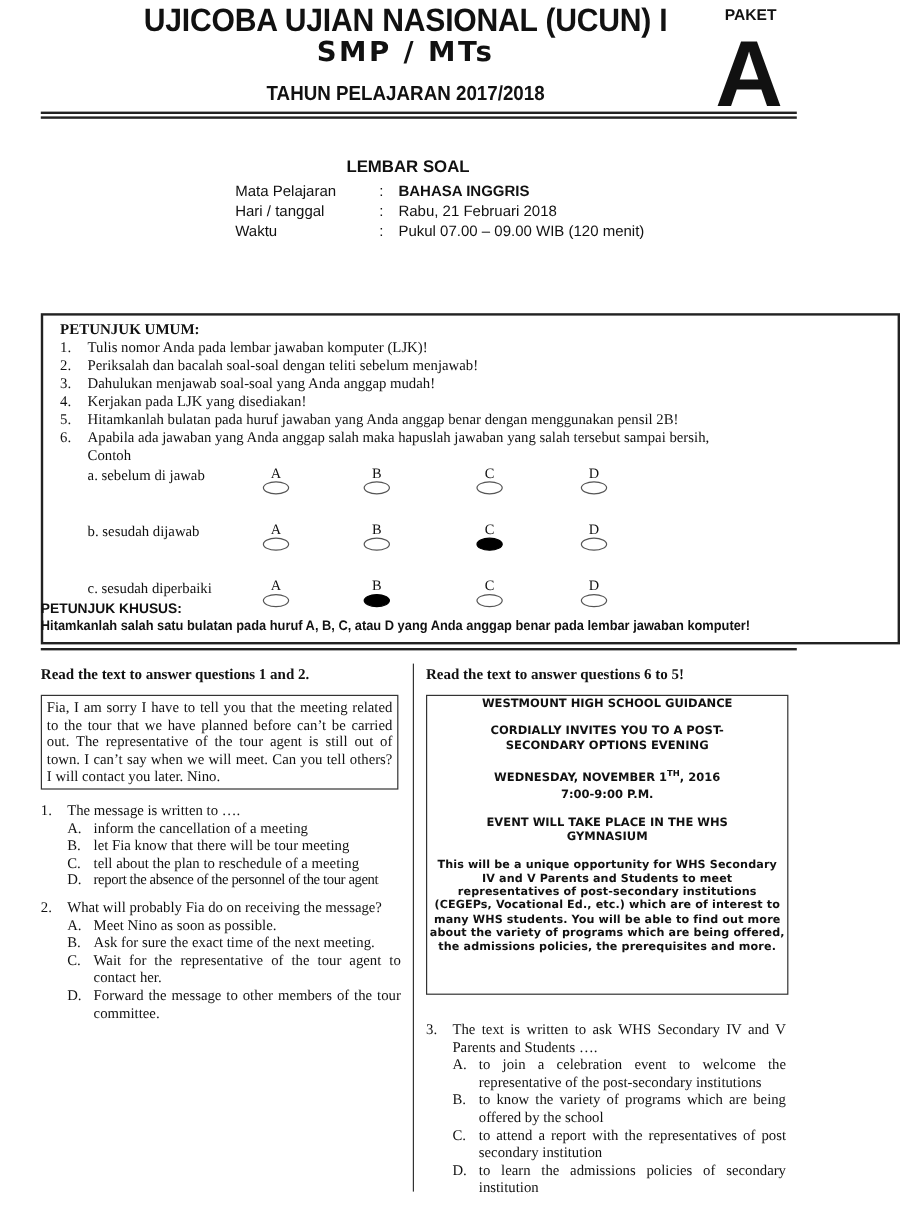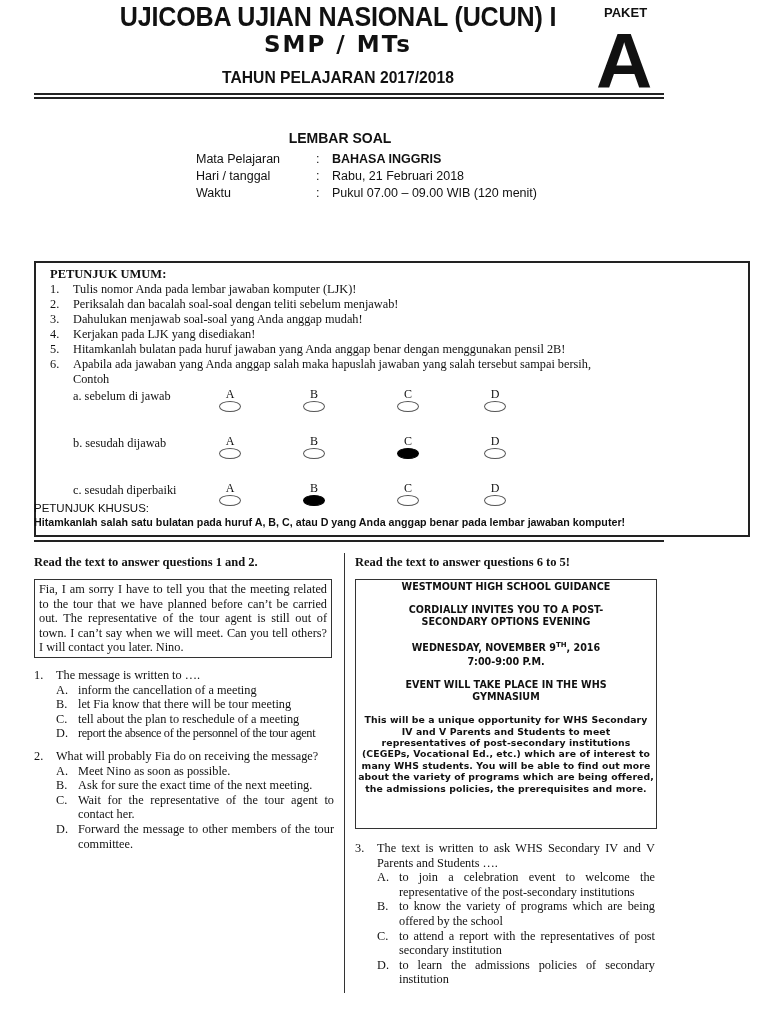--- a/index.html
+++ b/index.html
@@ -37,21 +37,21 @@
   .umum-num { width: 23px; }
   .umum-cont { padding-left: 23px; height: 15px; line-height: 15px; }
   .contoh-row { position: relative; height: 47px; }
   .contoh-label { position: absolute; left: 23px; top: 2px; }
   .bubble { position: absolute; width: 24px; text-align: center; }
   .bubble-letter { display: block; height: 14px; line-height: 14px; font-size: 12px; }
   .oval { display: block; width: 22px; height: 11px; border: 1px solid #555; border-radius: 50%; margin: 0 auto; }
   .oval.filled { background: #000; border-color: #000; }
 
   .khusus-title { position: absolute; left: 34px; top: 502px; font-family: "Liberation Sans", sans-serif;
-    font-weight: normal; font-size: 11.5px; }
+    font-weight: bold; font-size: 11.5px; }
   .khusus-text { position: absolute; left: 34px; top: 516px; font-family: "Liberation Sans", sans-serif;
     font-weight: bold; font-size: 11.5px; transform: scaleX(0.93); transform-origin: left; white-space: nowrap; }
   .mid-rule { position: absolute; left: 34px; top: 540px; width: 630px; height: 0; border-top: 2px solid #222; }
 
   .col-divider { position: absolute; left: 344px; top: 553px; width: 0; height: 440px; border-left: 1px solid #333; }
 
   .col-left { position: absolute; left: 34px; top: 555px; width: 300px; }
   .col-right { position: absolute; left: 355px; top: 555px; width: 300px; }
   .instr { font-weight: bold; font-size: 12.5px; height: 24px; }
 
@@ -60,21 +60,21 @@
 
   .q { font-size: 12.3px; line-height: 14.6px; margin-bottom: 8px; }
   .q-row { display: flex; }
   .q-num { width: 22px; flex: none; }
   .q-stem { flex: 1; text-align: justify; }
   .opt { display: flex; padding-left: 22px; }
   .opt-letter { width: 22px; flex: none; }
   .opt-text { flex: 1; text-align: justify; }
 
   .poster { border: 1px solid #333; width: 302px; height: 250px; font-family: "DejaVu Sans", sans-serif;
-    font-weight: bold; text-align: center; font-size: 9.6px; line-height: 12px; padding-top: 1px; margin-bottom: 12px; }
+    font-weight: bold; text-align: center; font-size: 9.6px; line-height: 12px; padding-top: 1px; margin-bottom: 22px; }
   .poster-p { margin-bottom: 11px; }
   .poster-body { font-weight: bold; font-size: 9.3px; line-height: 11.4px; letter-spacing: 0.1px; }
   sup { font-size: 7px; }
 </style>
 </head>
 <body>
 
 <div class="hdr-title">UJICOBA UJIAN NASIONAL (UCUN) I</div>
 <div class="hdr-sub">SMP / MTs</div>
 <div class="hdr-year">TAHUN PELAJARAN 2017/2018</div>
@@ -246,21 +246,21 @@
         <span class="opt-text">Forward the message to other members of the tour committee.</span>
       </div>
   </div>
 </div>
 
 <div class="col-right">
   <div class="instr">Read the text to answer questions  6 to 5!</div>
   <div class="poster">
     <div class="poster-p">WESTMOUNT HIGH SCHOOL GUIDANCE</div>
     <div class="poster-p" style="padding:0 20px;">CORDIALLY INVITES YOU TO A POST-SECONDARY OPTIONS EVENING</div>
-    <div><span>WEDNESDAY, NOVEMBER 9</span><sup>TH</sup><span>, 2016</span></div>
+    <div><span>WEDNESDAY, NOVEMBER 1</span><sup>TH</sup><span>, 2016</span></div>
     <div class="poster-p" style="margin-top:2px;">7:00-9:00 P.M.</div>
     <div class="poster-p" style="padding:0 30px;">EVENT WILL TAKE PLACE IN THE WHS GYMNASIUM</div>
     <div class="poster-body" style="padding:0 2px;">This will be a unique opportunity for WHS Secondary IV and V Parents and Students to meet representatives of post-secondary institutions (CEGEPs, Vocational Ed., etc.) which are of interest to many WHS students. You will be able to find out more about the variety of programs which are being offered, the admissions policies, the prerequisites and more.</div>
   </div>
 
   <div class="q">
     <div class="q-row">
         <span class="q-num">3.</span>
         <span class="q-stem">The text is written to ask WHS Secondary IV and V Parents and Students ….</span>
       </div>

